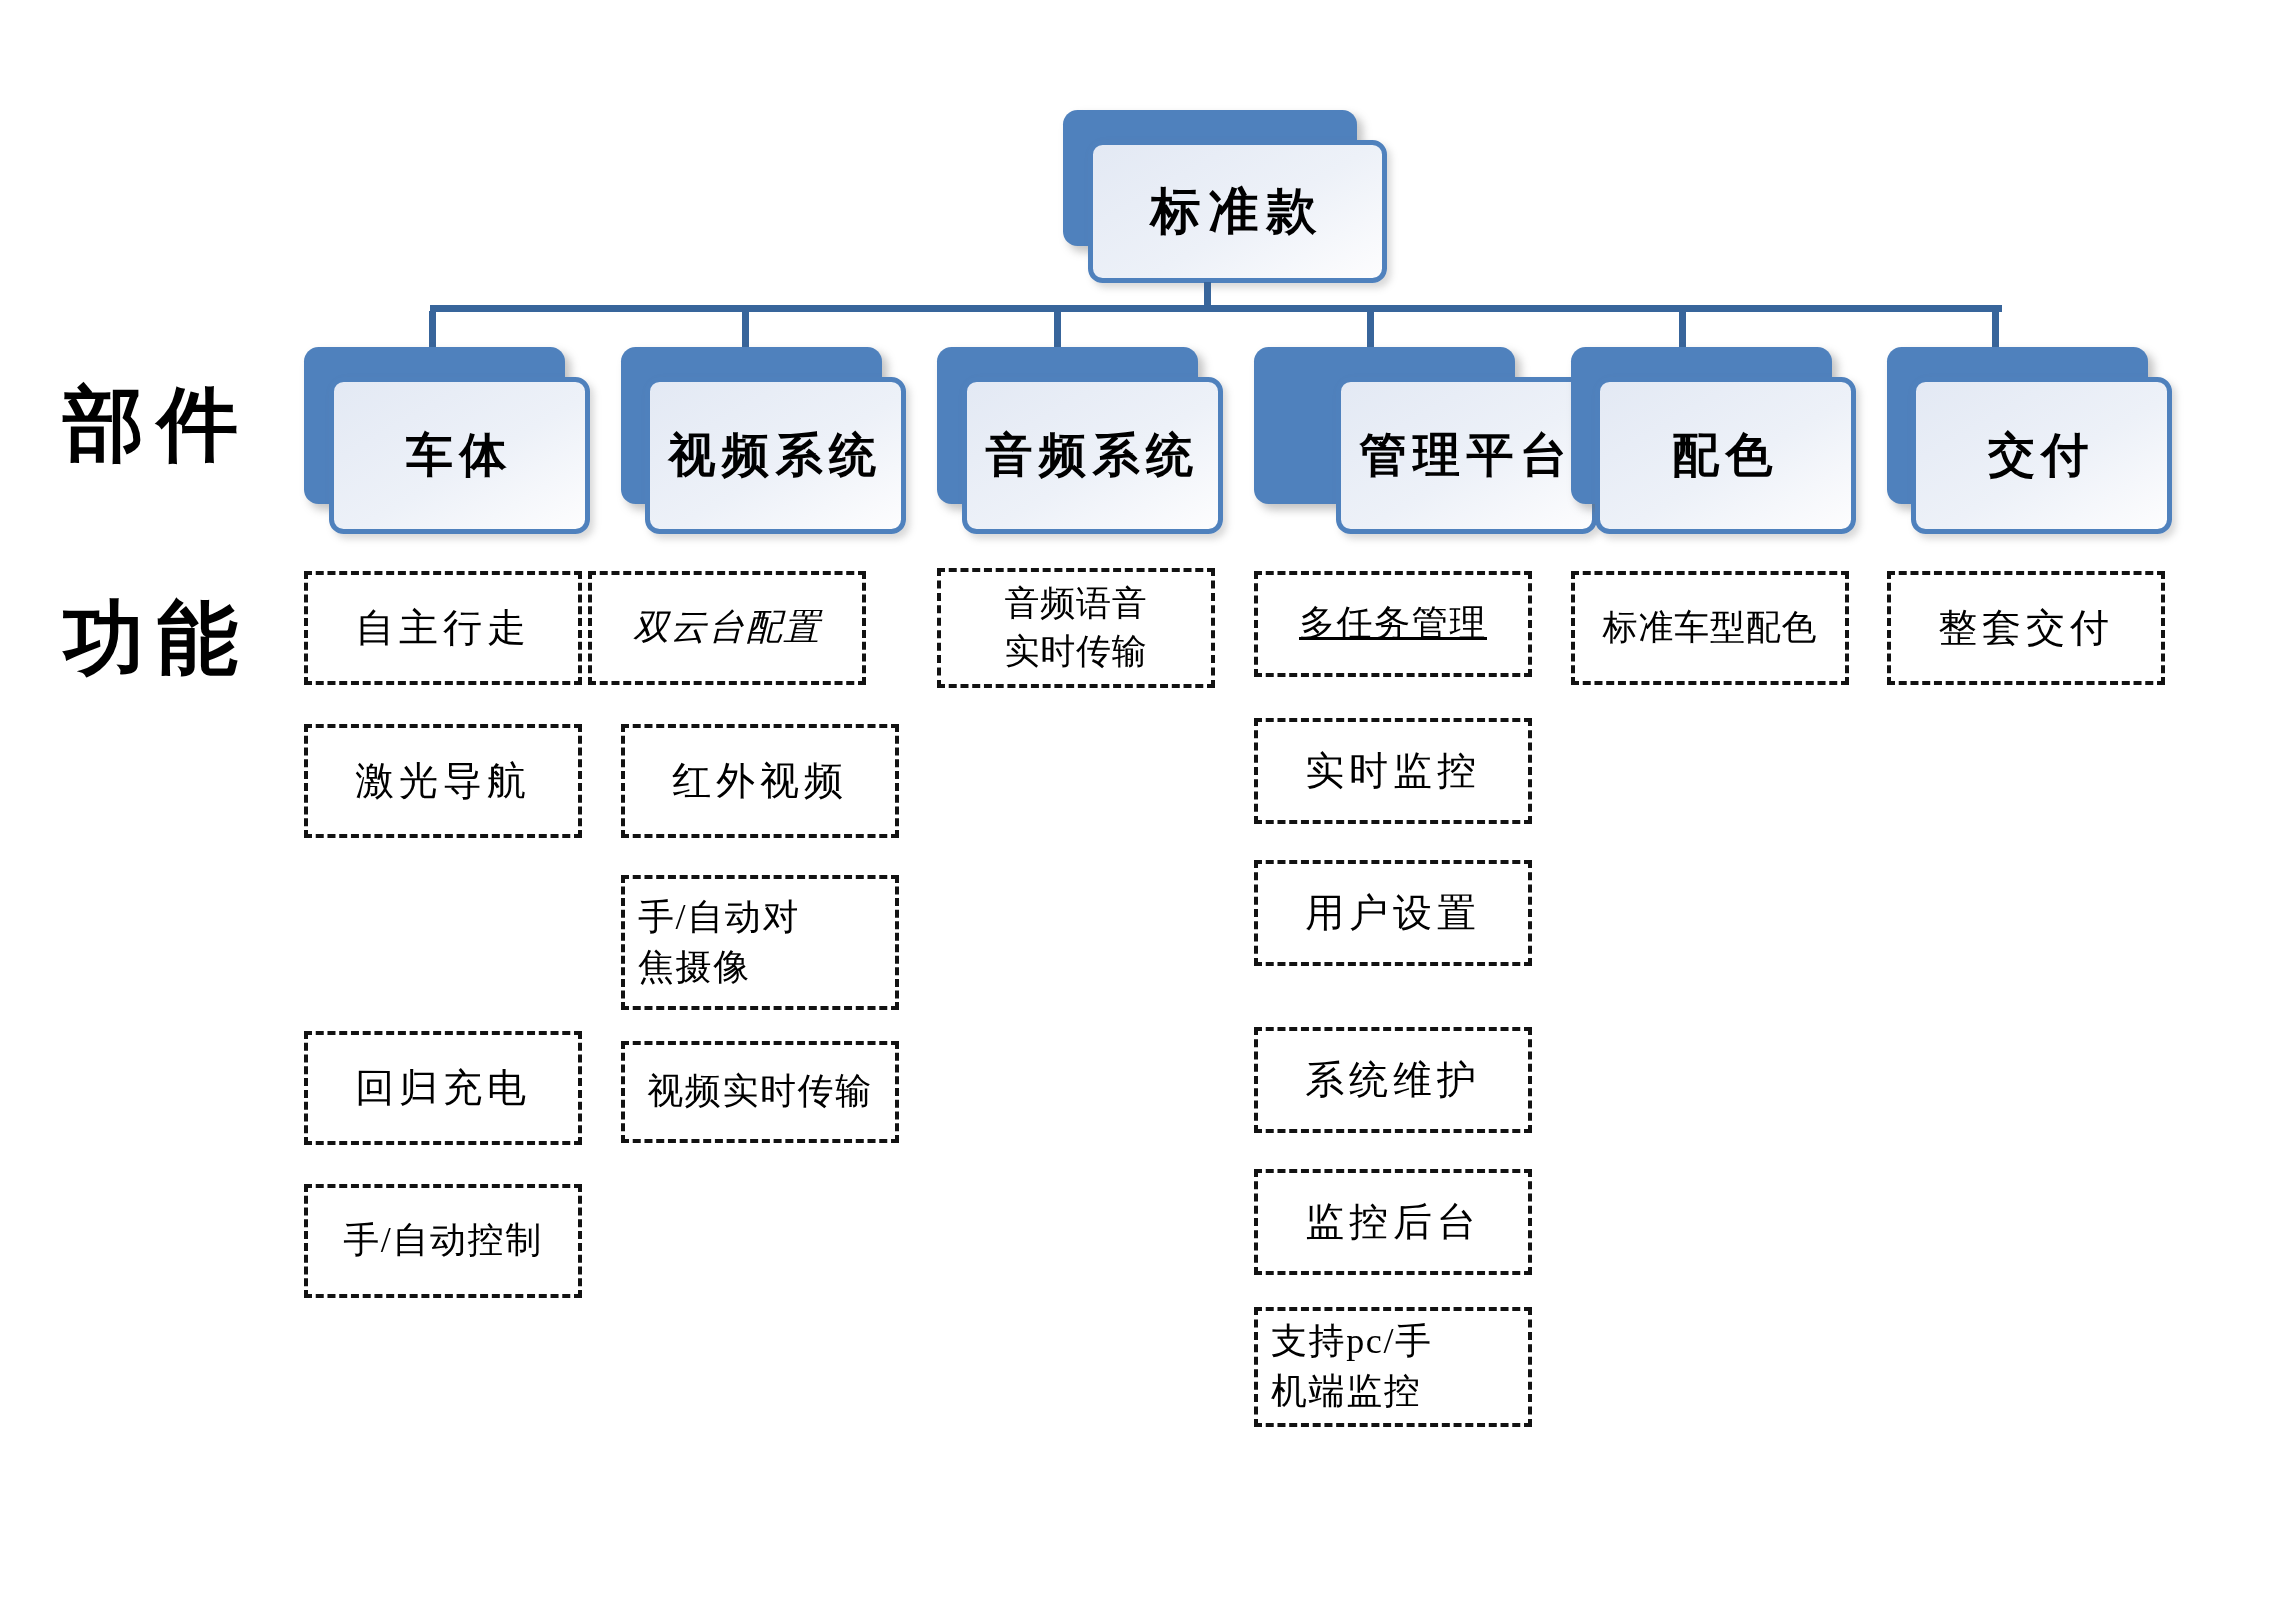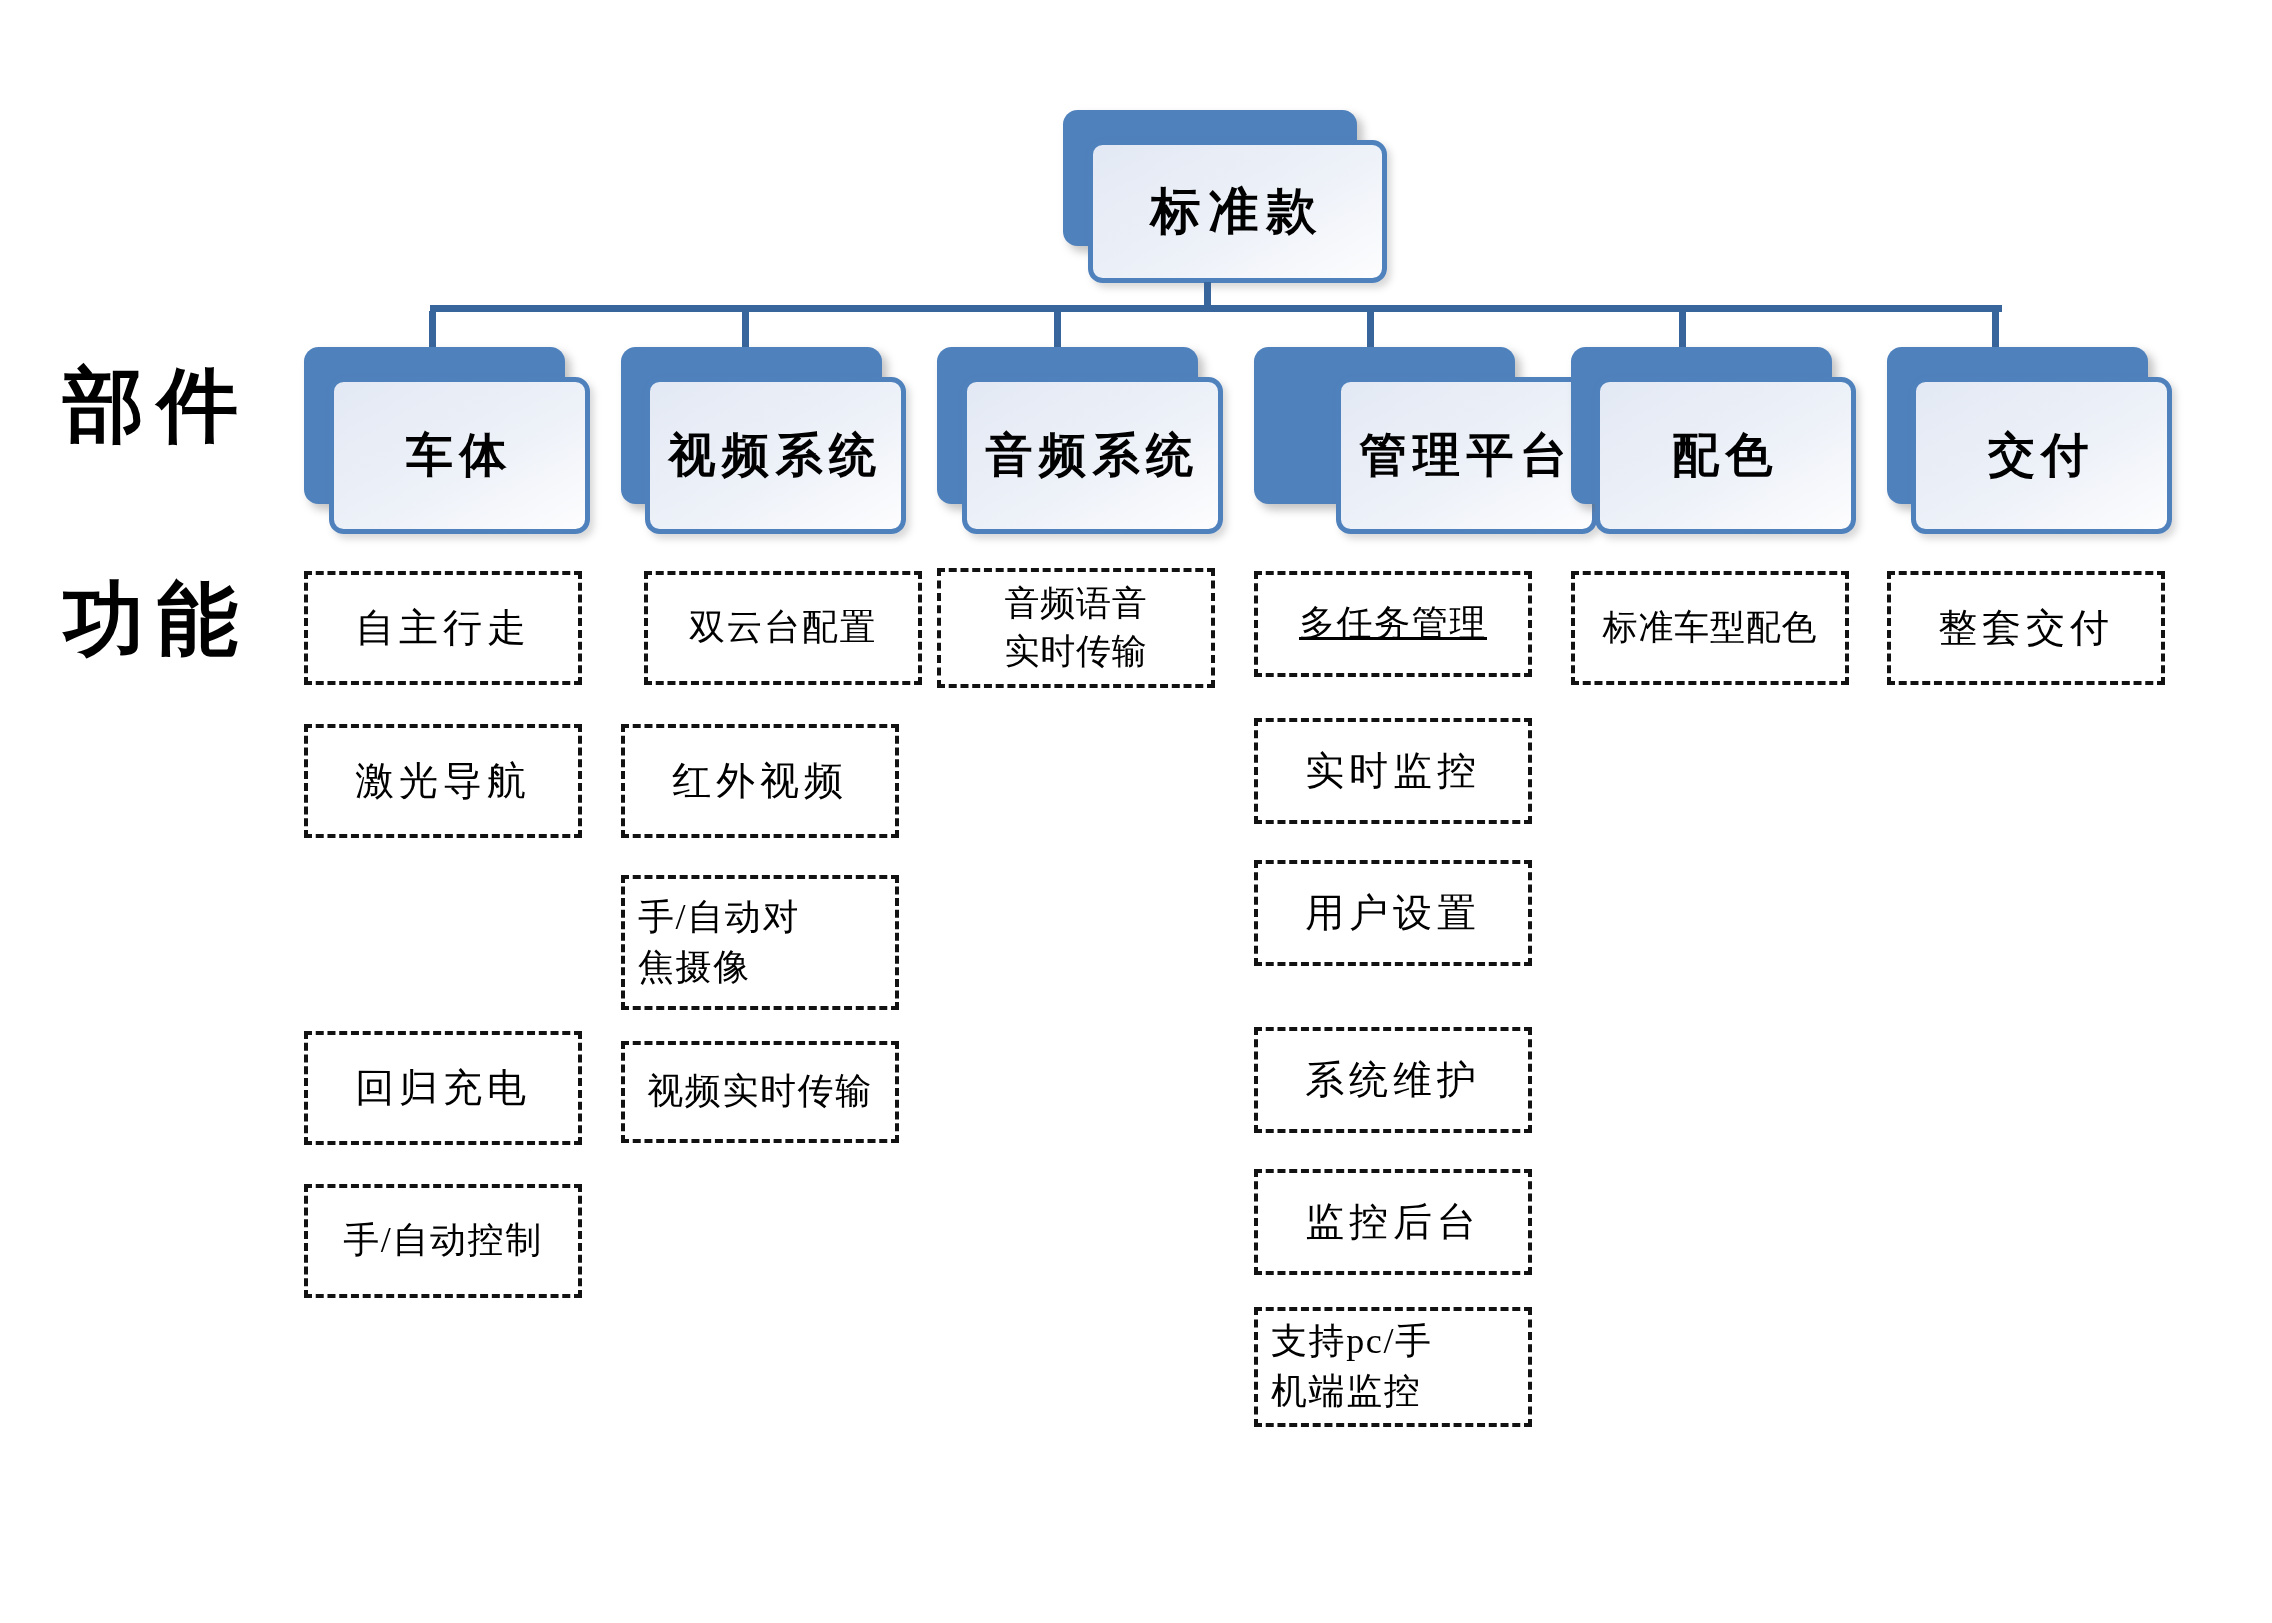--- a/index.html
+++ b/index.html
@@ -29,20 +29,21 @@
   }
   .node-label { font-weight:bold; }
   .root-label { font-size:50px; letter-spacing:8px; }
   .cat-label  { font-size:47px; letter-spacing:6.5px;font-family:Liberation Serif, serif; }
 
   
   .side-label {
     position:absolute;
     font-size:81px; font-weight:bold; letter-spacing:13px;
     line-height:1.05;
+    margin-top:19px;
   }
 
   
   .line { position:absolute; background:#38659b; }
 
   
   .dbox {
     position:absolute;
     width:278px; height:114px;
     border:4px dashed #121212;
@@ -105,21 +106,21 @@
   <div class="node-back" style="left:1887px; top:347px; width:261px; height:157px;"></div>
   <div class="node-front" style="left:1911px; top:377px; width:261px; height:157px;">
     <span class="node-label cat-label">交付</span>
   </div>
 
   <div class="dbox" style="left:304px; top:571px;">自主行走</div>
   <div class="dbox" style="left:304px; top:724px;">激光导航</div>
   <div class="dbox" style="left:304px; top:1031px;">回归充电</div>
   <div class="dbox small" style="left:304px; top:1184px;">手/自动控制</div>
 
-  <div class="dbox small" style="left:644px; top:571px;">双云台配置</div>
+  <div class="dbox small" style="left:588px; top:571px;font-style:italic;">双云台配置</div>
   <div class="dbox" style="left:621px; top:724px;">红外视频</div>
   <div class="dbox small left" style="left:621px; top:875px; height:135px;">手/自动对
 焦摄像</div>
   <div class="dbox small" style="left:621px; top:1041px; height:102px;">视频实时传输</div>
 
   <div class="dbox smaller" style="left:937px; top:568px; height:120px;">音频语音
 实时传输</div>
 
   <div class="dbox small" style="left:1254px; top:571px; height:106px;text-decoration:underline;">多任务管理</div>
   <div class="dbox" style="left:1254px; top:718px; height:106px;">实时监控</div>

